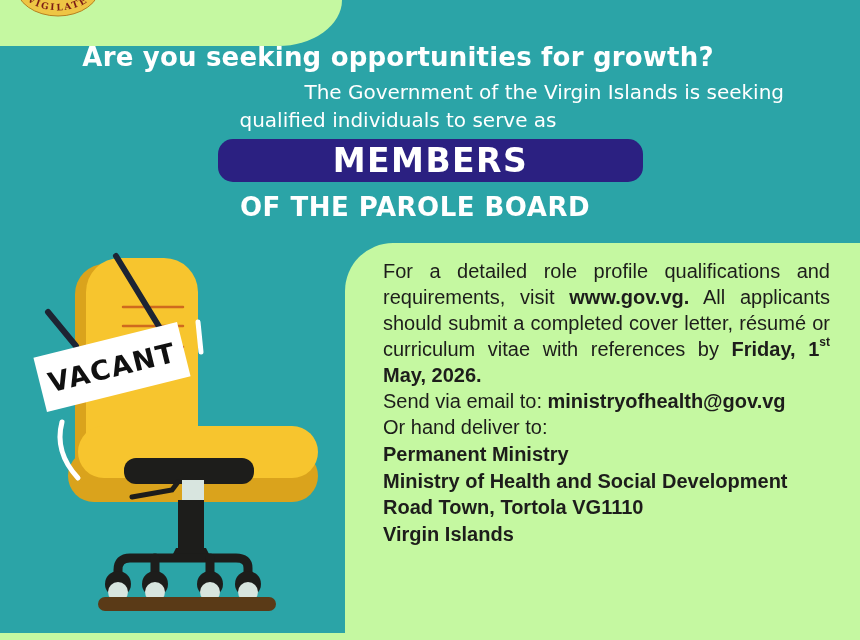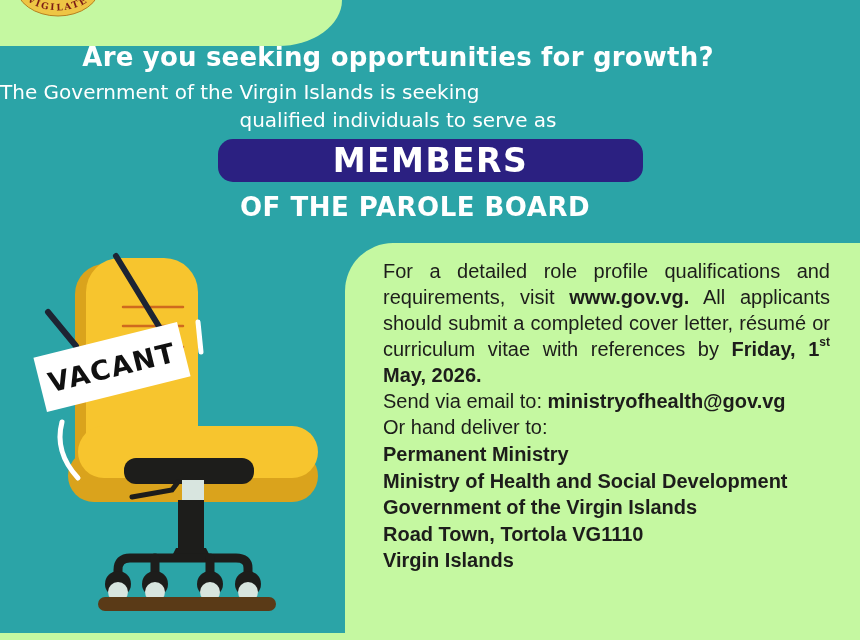--- a/index.html
+++ b/index.html
@@ -30,21 +30,21 @@
   }
   
   .headline{
     position:absolute;left:0;right:72px;top:42px;
     text-align:center;color:#ffffff;
     font-family:"DejaVu Sans", sans-serif;
     font-weight:bold;font-size:26px;letter-spacing:.2px;padding-left:8px;
   }
   .subline1{
     position:absolute;left:0;right:76px;top:80px;
-    text-align:left;color:#ffffff;
+    text-align:right;color:#ffffff;
     font-family:"DejaVu Sans", sans-serif;
     font-size:20px;font-weight:500;
   }
   .subline2{
     position:absolute;left:0;right:76px;top:108px;
     text-align:center;color:#ffffff;
     font-family:"DejaVu Sans", sans-serif;
     font-size:20px;font-weight:500;padding-left:12px;
   }
   .role-banner{
@@ -84,21 +84,20 @@
   <div class="teal-bg"></div>
 
   <div class="green-panel">
     <div class="panel-text">
       <p class="para"><span>For a detailed role profile qualifications and requirements, visit </span><b>www.gov.vg.</b><span> All applicants should submit a completed cover letter, résumé or curriculum vitae with references by </span><b><span>Friday, 1</span><sup>st</sup><span> May, 2026.</span></b></p>
       <p class="email-line"><span>Send via email to: </span><b>ministryofhealth@gov.vg</b></p>
       <p class="deliver-line">Or hand deliver to:</p>
       <div class="address">
         <div>Permanent Ministry</div>
         <div>Ministry of Health and Social Development</div>
-        <div>Government of the Virgin Islands</div>
         <div>Road Town, Tortola VG1110</div>
         <div>Virgin Islands</div>
       </div>
     </div>
   </div>
 
   <div class="top-tab"></div>
   <svg class="seal-svg" width="92" height="22" viewBox="0 0 92 22">
     <ellipse cx="46" cy="-14" rx="42" ry="30" fill="#eec544" stroke="#b5801f" stroke-width="1"></ellipse>
     <defs>

